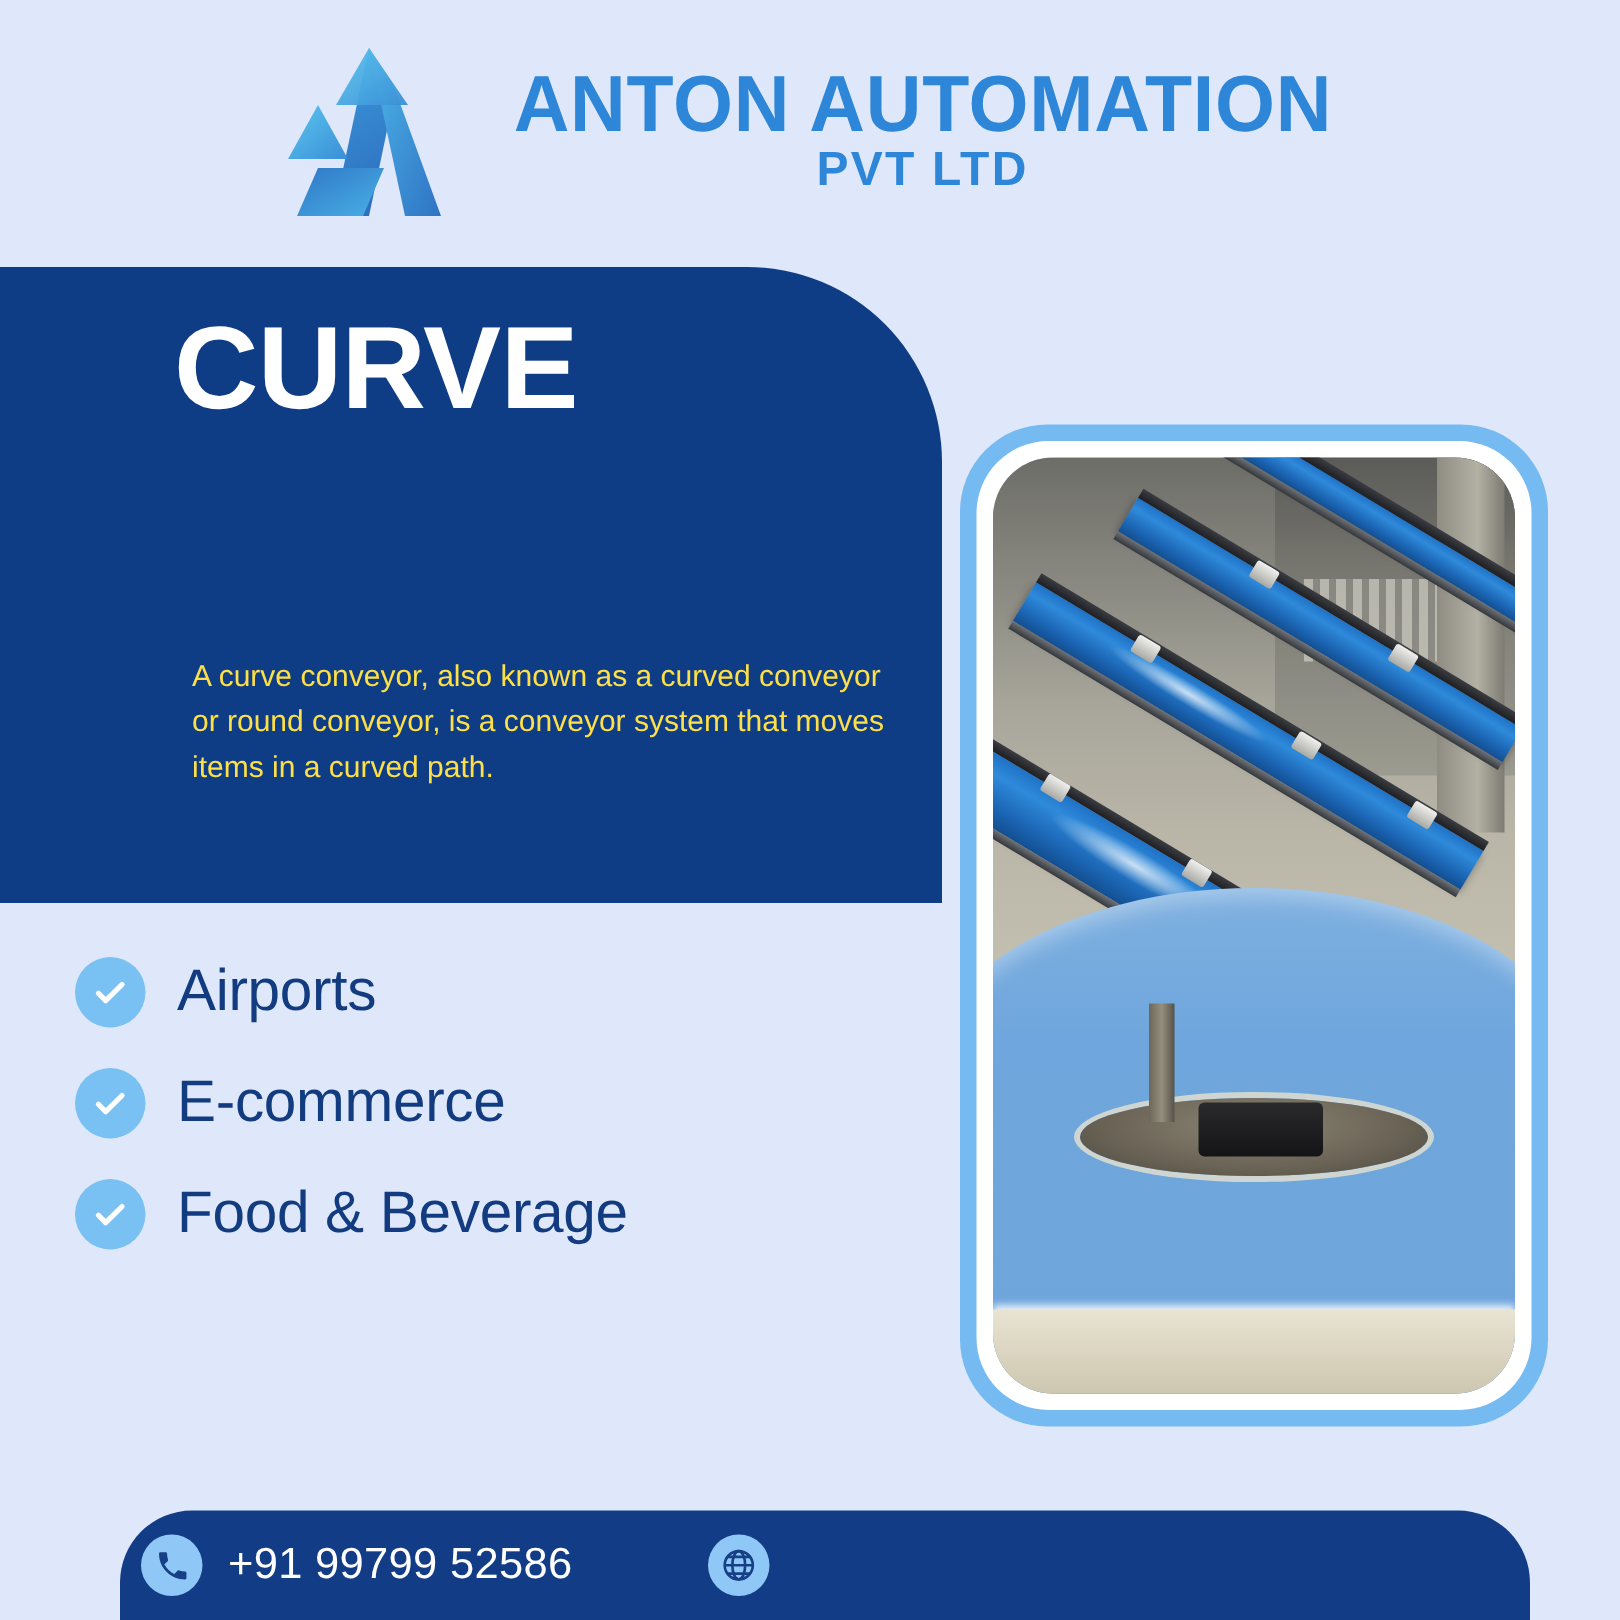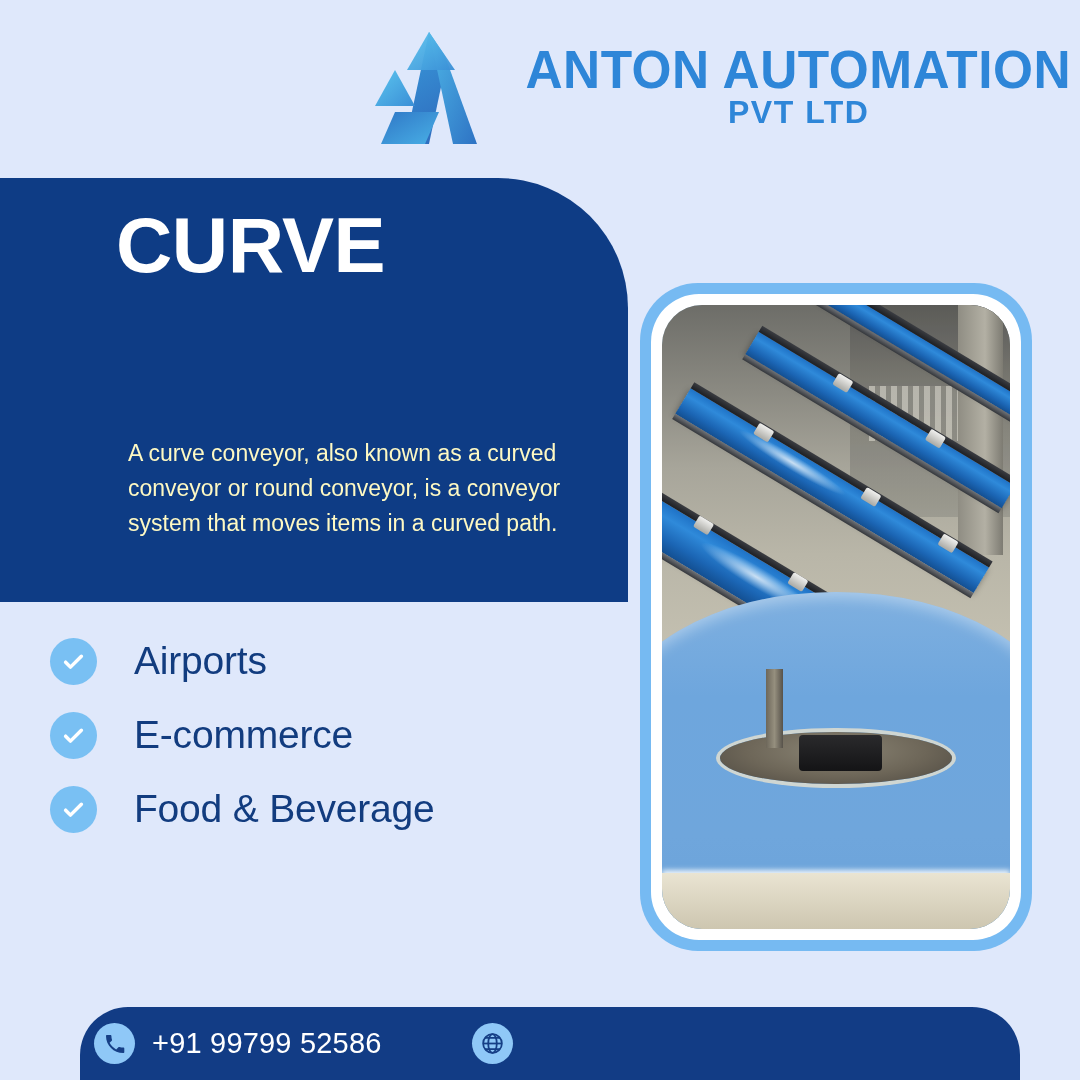--- a/index.html
+++ b/index.html
@@ -20,21 +20,21 @@
     overflow:hidden;
   }
 
   
   .header {
     position:absolute;
     left:0; top:0;
     width:1080px; height:170px;
     display:flex;
     align-items:center;
-    justify-content:flex-end;
+    justify-content:center;
     gap:22px;
   }
   .logo-mark {
     width:128px; height:118px;
     position:relative;
     flex:0 0 auto;
   }
   .logo-mark svg { display:block; width:128px; height:118px; }
 
   .logo-text {
@@ -76,22 +76,22 @@
     font-size:78px;
     font-weight:bold;
     line-height:1.08;
     letter-spacing:-0.5px;
   }
   .hero-title .line { display:block; }
   .hero-desc {
     position:absolute;
     left:128px; top:258px;
     width:470px;
-    color:#fef9c3;
-    font-size:23px;
+    color:#fde047;
+    font-size:20px;
     line-height:1.52;
     font-weight:400;
   }
 
   
   .photo-card {
     position:absolute;
     left:640px; top:283px;
     width:392px; height:668px;
     background:#76baf2;
@@ -208,21 +208,21 @@
   
   .bullets {
     position:absolute;
     left:50px; top:624px;
     width:580px;
   }
   .bullet-row {
     display:flex;
     align-items:center;
     height:74px;
-    gap:37px;
+    gap:21px;
   }
   .check-icon {
     flex:0 0 auto;
     width:47px; height:47px;
     border-radius:50%;
     background:#79c0f3;
     display:flex;
     align-items:center;
     justify-content:center;
   }

